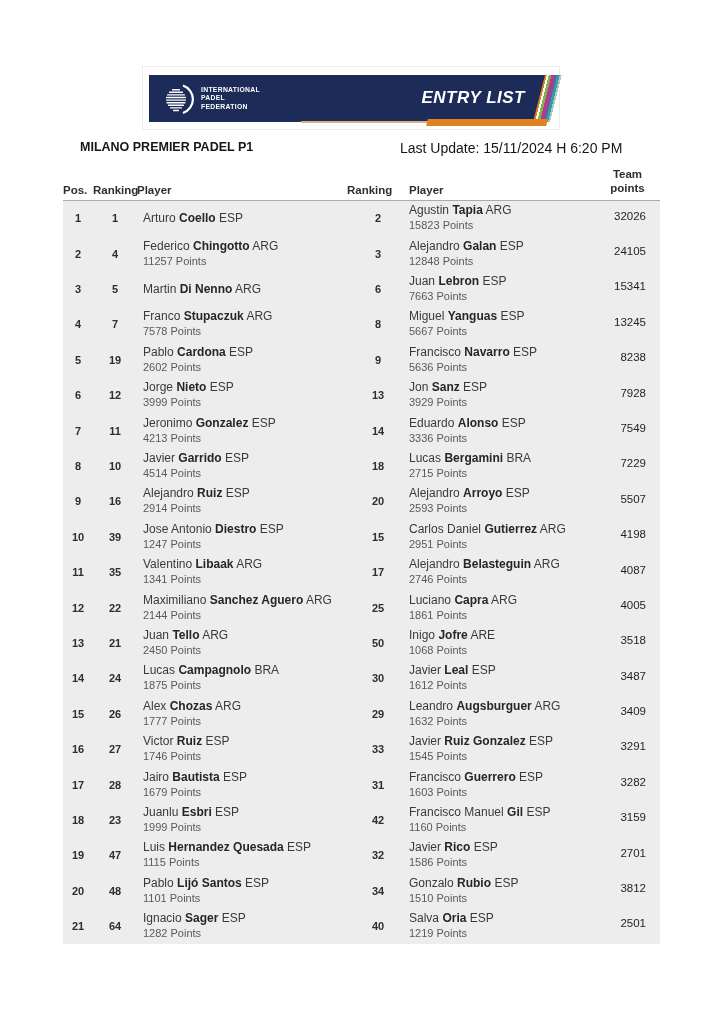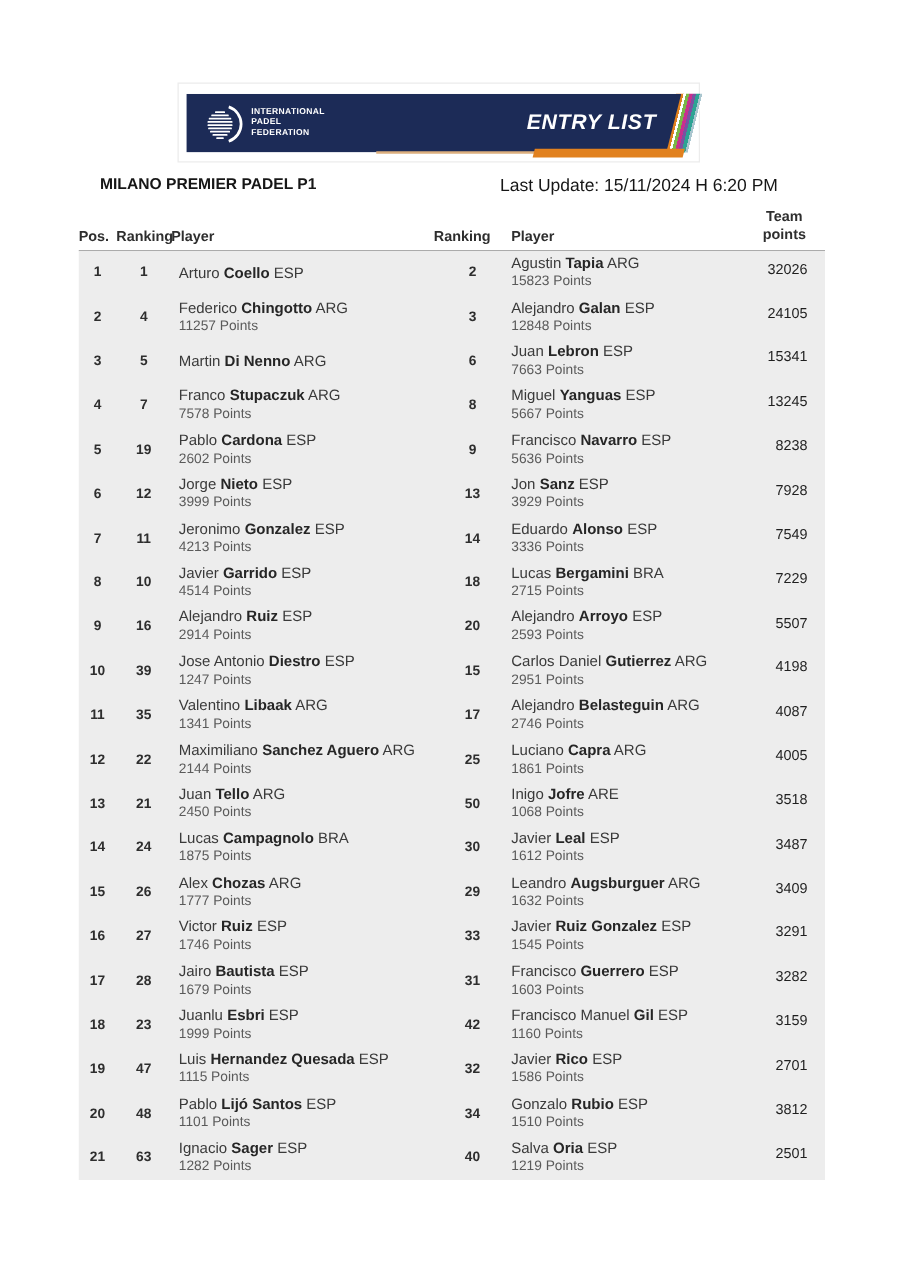--- a/index.html
+++ b/index.html
@@ -405,21 +405,21 @@
     <div class="cell num">34</div>
     <div class="cell player second">
       <div class="pname"><span>Gonzalo</span> <b>Rubio</b> <span>ESP</span></div>
       <div class="ppoints">1510 Points</div>
     </div>
     <div class="cell team">3812</div>
   </div>
 
   <div class="trow">
     <div class="cell num">21</div>
-    <div class="cell num">63</div>
+    <div class="cell num">64</div>
     <div class="cell player">
       <div class="pname"><span>Ignacio</span> <b>Sager</b> <span>ESP</span></div>
       <div class="ppoints">1282 Points</div>
     </div>
     <div class="cell num">40</div>
     <div class="cell player second">
       <div class="pname"><span>Salva</span> <b>Oria</b> <span>ESP</span></div>
       <div class="ppoints">1219 Points</div>
     </div>
     <div class="cell team">2501</div>

